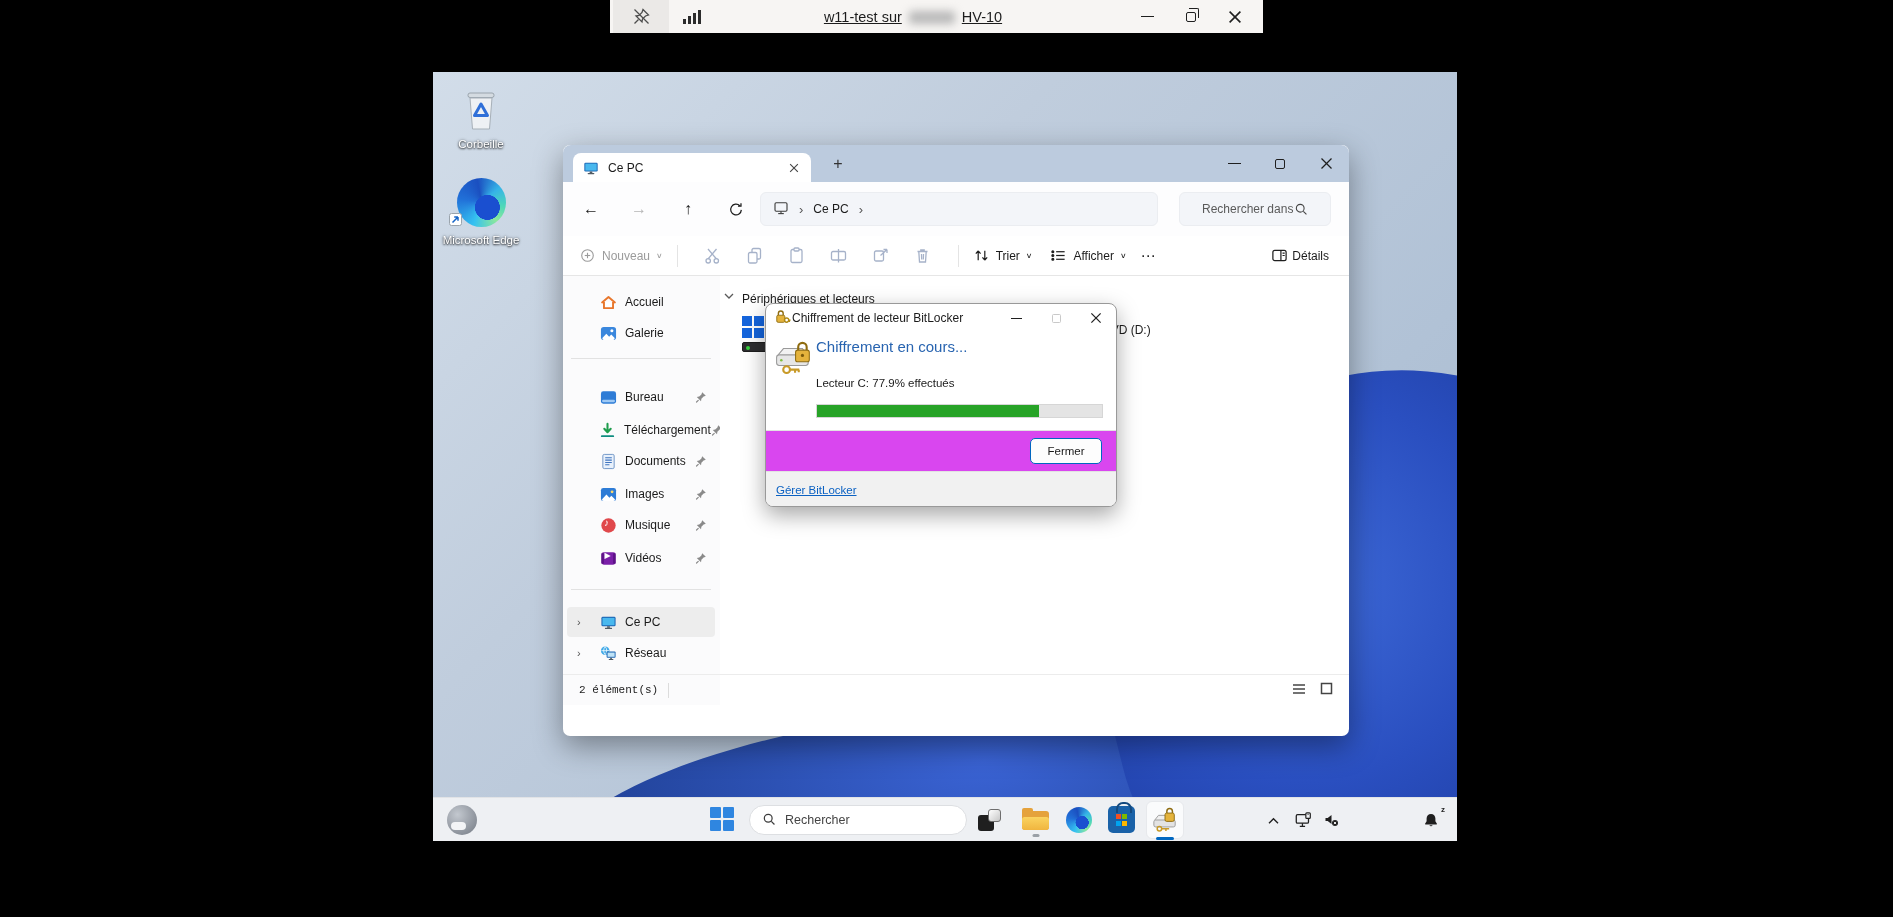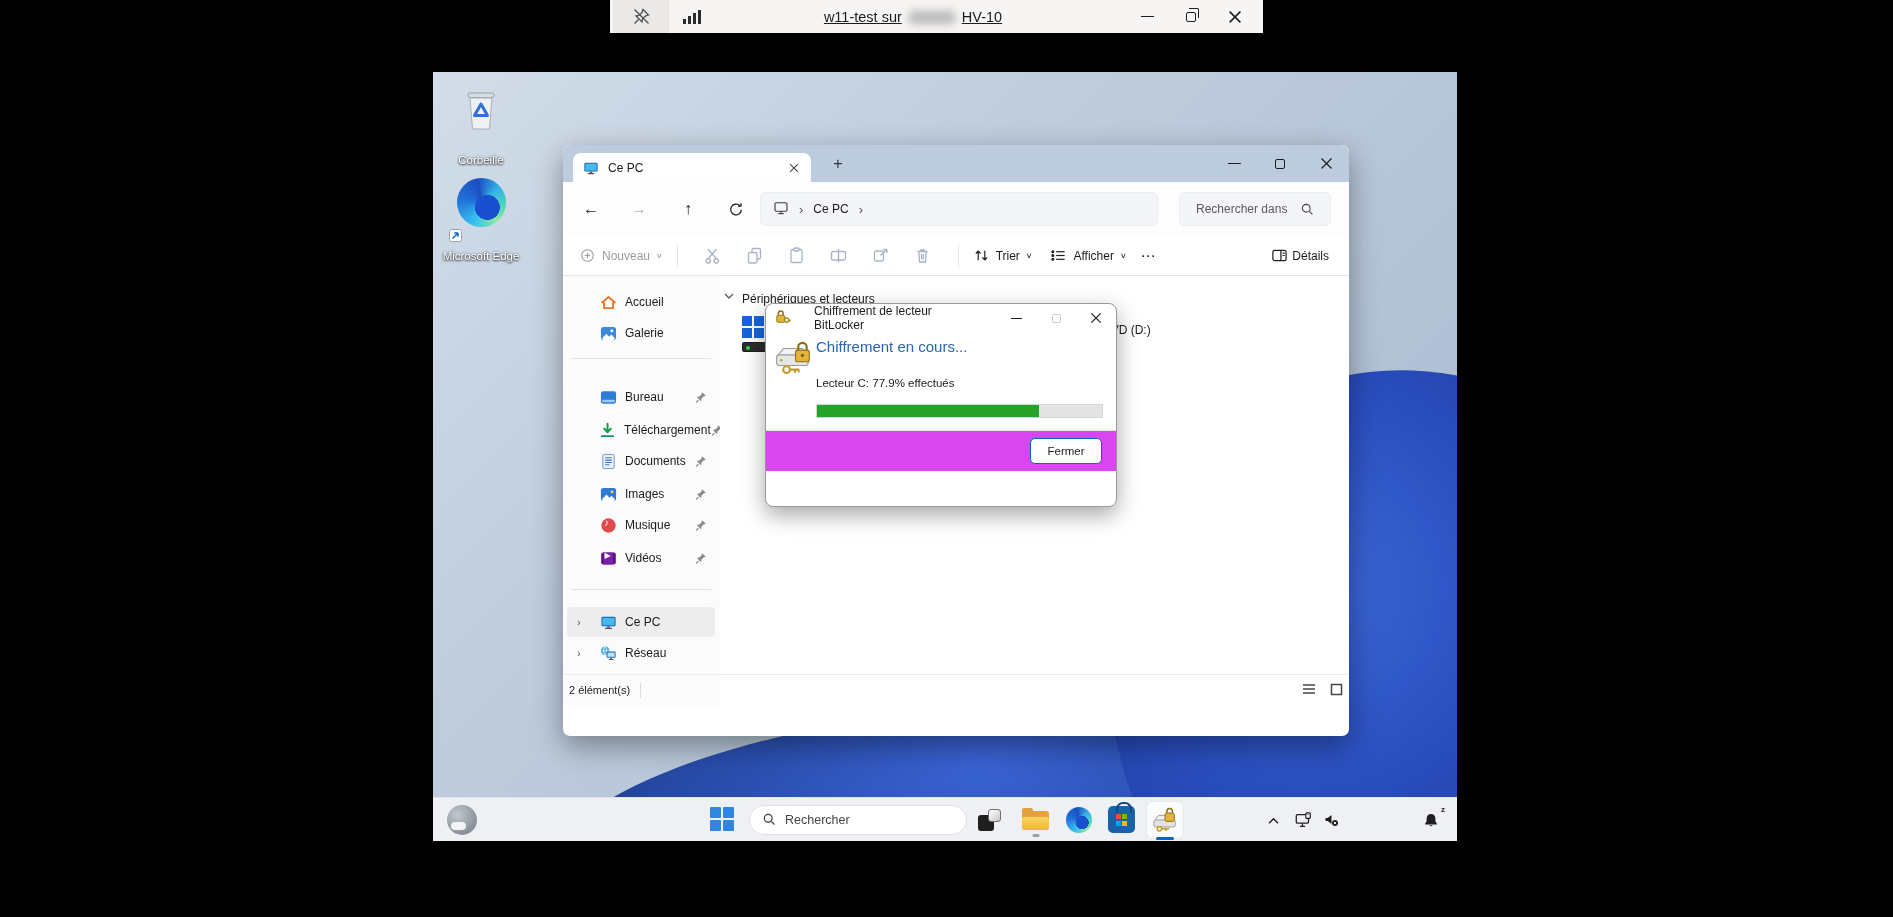--- a/index.html
+++ b/index.html
@@ -31,21 +31,21 @@
           transform:rotate(-14deg);
           background:radial-gradient(circle at 38% 35%,#3e6ad8 0%,#2a4fc0 38%,#1d3b9e 72%,#182f84 100%);}
   #bloomB{left:110px;top:635px;width:900px;height:300px;border-radius:45% 55% 40% 60%;
           transform:rotate(-6deg);
           background:radial-gradient(ellipse at 50% 18%,#3a63d4 0%,#24469f 55%,#1a338c 100%);}
   #bloomC{left:760px;top:640px;width:500px;height:260px;border-radius:50%;
           transform:rotate(-16deg);background:#16266e;}
 
   
   .dicon{position:absolute;width:92px;text-align:center;}
-  .dicon .dlabel{display:block;margin-top:19px;font-size:11.5px;color:#fff;
+  .dicon .dlabel{display:block;margin-top:3px;font-size:11.5px;color:#fff;
                  text-shadow:0 1px 2px rgba(0,0,0,.85),0 0 3px rgba(0,0,0,.5);}
   .edge-ball{display:inline-block;border-radius:50%;
     background:radial-gradient(circle at 62% 60%,#1a4fd0 0 29%,rgba(0,0,0,0) 30%),
       conic-gradient(from 200deg at 50% 50%,#35c1f1 0deg,#2170d8 80deg,#1b4fc0 150deg,#35b3e8 210deg,#4fd8b8 260deg,#8ce89c 300deg,#35c1f1 360deg);}
   .shortcut-arrow{position:absolute;left:14px;bottom:20px;width:13px;height:13px;background:#fff;
                   border:1px solid #9aa4ad;border-radius:2.5px;display:flex;align-items:center;justify-content:center;}
 
   
   #explorer{position:absolute;left:130px;top:73px;width:786px;height:591px;border-radius:7px;
             background:#fff;box-shadow:0 10px 30px rgba(0,0,0,.38);z-index:10;}
@@ -63,21 +63,21 @@
   #navbar{position:absolute;left:0;top:37px;width:100%;height:54px;background:#fdfdfe;}
   .navbtn{position:absolute;top:13px;width:28px;height:28px;display:flex;align-items:center;
           justify-content:center;font-size:16px;color:#1a1a1a;}
   .nav-disabled{color:#b5b5b5;}
   #addressbar{position:absolute;left:197px;top:10px;width:398px;height:34px;background:#f3f5f9;
               border:1px solid #ebedf1;border-radius:6px;display:flex;align-items:center;
               padding:0 12px;font-size:12px;gap:10px;}
   .crumb-sep{color:#555;font-size:13px;}
   #searchbox{position:absolute;left:616px;top:10px;width:152px;height:34px;background:#f3f5f9;
              border:1px solid #ebedf1;border-radius:6px;display:flex;align-items:center;
-             padding:0 16px;font-size:12px;color:#5a5a5a;}
+             padding:0 22px;font-size:12px;color:#5a5a5a;}
   #searchbox .stx{width:100px;overflow:hidden;white-space:nowrap;}
   #searchbox .mag{margin-left:auto;display:flex;}
 
   #toolbar{position:absolute;left:0;top:91px;width:100%;height:40px;background:#fff;
            border-bottom:1px solid #e6e6e6;display:flex;align-items:center;padding:0 16px;font-size:12px;}
   .tgroup{display:flex;align-items:center;gap:6px;}
   .tdis{color:#9b9b9b;}
   .vsep{width:1px;height:22px;background:#e4e4e4;margin:0 14px;}
   .ticon{display:flex;align-items:center;justify-content:center;width:20px;margin:0 11px;}
   .chevdn{font-size:9px;color:currentColor;transform:scaleY(.8);}
@@ -101,30 +101,30 @@
   #grouphdr{position:absolute;left:4px;top:16px;display:flex;align-items:flex-start;gap:8px;font-size:12px;color:#1a1a1a;}
   #tile1-icon{position:absolute;left:22px;top:40px;width:34px;height:42px;}
   .winlogo{display:grid;grid-template-columns:10px 10px;grid-template-rows:10px 10px;gap:1.5px;}
   .winlogo i{background:#1565dd;display:block;}
   #tile1-drive{position:absolute;left:0;top:26px;width:30px;height:10px;background:#2e2e30;
                border:1px solid #1f1f1f;border-radius:2px;}
   #tile1-drive i{position:absolute;left:3px;top:3px;width:4px;height:4px;border-radius:50%;background:#35d13c;}
   #dvd-label{position:absolute;left:322px;top:47px;font-size:12px;white-space:nowrap;}
 
   #statusbar{position:absolute;left:0;bottom:0;width:100%;height:31px;border-top:1px solid #ececec;
-             display:flex;align-items:center;padding:0 6px;font-size:11px;color:#222;}
+             display:flex;align-items:center;padding:0 16px;font-size:11px;color:#222;font-family:Liberation Mono, monospace;}
   .st-sep{width:1px;height:15px;background:#dcdcdc;margin-left:10px;}
   #statusbar .views{margin-left:auto;display:flex;gap:14px;align-items:center;}
 
   
   #bitlocker{position:absolute;left:332px;top:231px;width:352px;height:204px;background:#fff;
              border:1px solid #999;border-radius:8px;box-shadow:0 8px 22px rgba(0,0,0,.35);
              z-index:30;overflow:hidden;}
   #bl-title{position:absolute;left:0;top:0;width:100%;height:28px;display:flex;align-items:center;
-            padding-left:9px;font-size:12px;gap:23px;}
+            padding-left:9px;font-size:12px;gap:1px;}
   #bl-ctrls{margin-left:auto;display:flex;height:28px;}
   #bl-ctrls .wbtn{width:40px;height:28px;display:flex;align-items:center;justify-content:center;}
   .maxsq-dis{width:9px;height:9px;border:1.2px solid #c9c9c9;border-radius:1.5px;}
   #bl-heading{position:absolute;left:50px;top:34px;font-size:15px;color:#2864b0;}
   #bl-icon{position:absolute;left:9px;top:34px;}
   #bl-status{position:absolute;left:50px;top:73px;font-size:11.5px;color:#1a1a1a;}
   #bl-track{position:absolute;left:50px;top:100px;width:287px;height:14px;background:#e4e4e4;
             border:1px solid #d6d6d6;}
   #bl-fill{height:100%;background:#27a327;}
   #bl-band1{position:absolute;left:0;top:126px;width:100%;height:41px;background:#d946ef;
@@ -611,20 +611,23 @@
       </svg>
     </span>
     <div id="bl-heading">Chiffrement en cours...</div>
     <div id="bl-status">Lecteur C: 77.9% effectués</div>
     <div id="bl-track">
       <div id="bl-fill" style="width: 77.9%;"></div>
     </div>
     <div id="bl-band1">
       <button id="bl-close">Fermer</button>
     </div>
+    <div id="bl-band2">
+      <a id="bl-link">Gérer BitLocker</a>
+    </div>
   </div>
 
   <div id="taskbar">
     <div id="widgets"></div>
 
     <span class="tbi" id="start">
       <span class="startlogo">
           <i></i>
           <i></i>
           <i></i>

